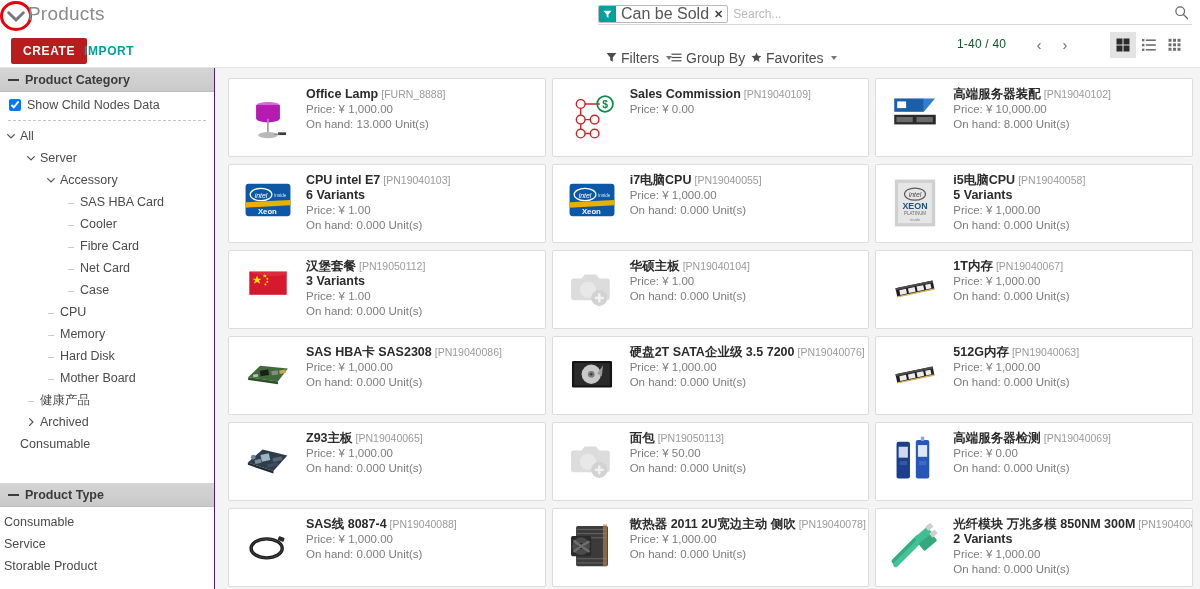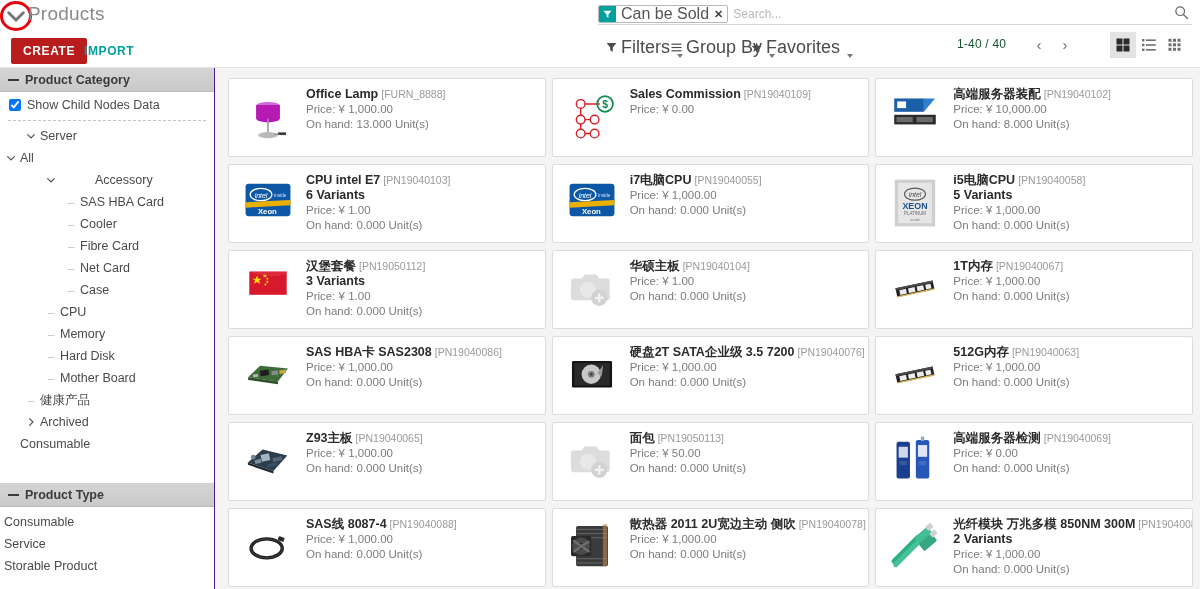--- a/index.html
+++ b/index.html
@@ -82,22 +82,22 @@
   .search-input::placeholder { color:#b8b8b8; }
   .search-magnify {
     position:absolute; right:2px; top:1px; width:16px; height:16px;
     color:#666; cursor:pointer;
   }
   .search-magnify svg { width:15px; height:15px; }
 
   
   .searchtools { position:absolute; left:598px; top:36px; width:594px; height:26px; }
   .stool {
-    position:absolute; top:2px; display:flex; align-items:flex-end; gap:4px;
-    font-size:18px; color:#4c4c4c; cursor:pointer; height:20px;
+    position:absolute; top:12px; display:flex; align-items:center; gap:4px;
+    font-size:14px; color:#4c4c4c; cursor:pointer; height:20px;
   }
   .stool .caret { border-left:3.5px solid transparent; border-right:3.5px solid transparent; border-top:4px solid #777; margin-left:3px; }
   .stool svg { width:11px; height:11px; fill:#4c4c4c; }
 
   .pager {
     position:absolute; left:359px; top:1px;
     font-size:12px; color:#14532d; letter-spacing:.2px;
   }
   .pg-arrow {
     position:absolute; top:-2px; width:18px; height:20px;
@@ -307,37 +307,37 @@
       <span>Product Category</span>
     </div>
 
     <label class="sb-check-row">
       <input type="checkbox" checked="" style="">
       <span>Show Child Nodes Data</span>
     </label>
     <div class="sb-dashed"></div>
 
     <div class="tree" id="tree">
+        <div class="tnode" style="padding-left: 4px;">
+          <span class="tchev">
+            <svg viewBox="0 0 12 12" width="10" height="10">
+              <path d="M2 4.3 L6 8.3 L10 4.3" stroke="#555" stroke-width="1.5" fill="none" stroke-linecap="round"></path>
+            </svg>
+          </span>
+          <span class="tlabel">All</span>
+        </div>
         <div class="tnode" style="padding-left: 24px;">
           <span class="tchev">
             <svg viewBox="0 0 12 12" width="10" height="10">
               <path d="M2 4.3 L6 8.3 L10 4.3" stroke="#555" stroke-width="1.5" fill="none" stroke-linecap="round"></path>
             </svg>
           </span>
           <span class="tlabel">Server</span>
         </div>
-        <div class="tnode" style="padding-left: 4px;">
-          <span class="tchev">
-            <svg viewBox="0 0 12 12" width="10" height="10">
-              <path d="M2 4.3 L6 8.3 L10 4.3" stroke="#555" stroke-width="1.5" fill="none" stroke-linecap="round"></path>
-            </svg>
-          </span>
-          <span class="tlabel">All</span>
-        </div>
-        <div class="tnode" style="padding-left: 44px; gap: 35px;">
+        <div class="tnode" style="padding-left: 44px;">
           <span class="tchev">
             <svg viewBox="0 0 12 12" width="10" height="10">
               <path d="M2 4.3 L6 8.3 L10 4.3" stroke="#555" stroke-width="1.5" fill="none" stroke-linecap="round"></path>
             </svg>
           </span>
           <span class="tlabel">Accessory</span>
         </div>
         <div class="tnode" style="padding-left: 64px;">
           <span class="tdash">–</span>
           <span class="tlabel">SAS HBA Card</span>

